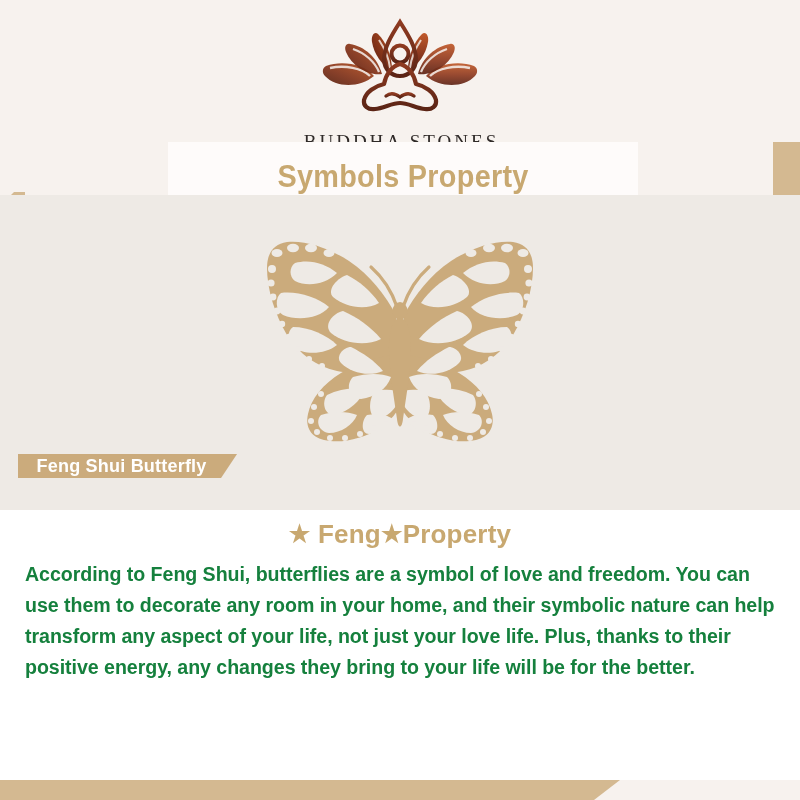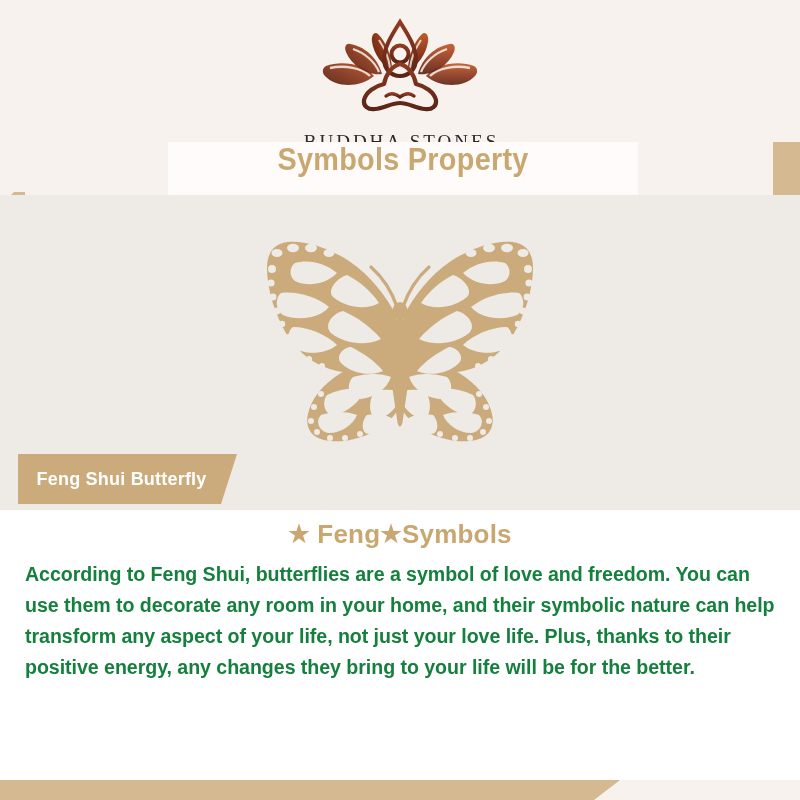--- a/index.html
+++ b/index.html
@@ -93,21 +93,21 @@
 
   
   .title-band {
     position: absolute;
     left: 168px;
     top: 142px;
     width: 470px;
     height: 53px;
     background: #fefbfa;
     display: flex;
-    align-items: flex-start;
+    align-items: flex-end;
     justify-content: center;
   }
   .title-text {
     font-size: 31px;
     font-weight: bold;
     color: #c8a870;
     letter-spacing: 0.3px;
     transform: scaleX(0.93);
     white-space: nowrap;
   }
@@ -127,21 +127,21 @@
     top: 28px;
     width: 800px;
     text-align: center;
   }
 
   
   .label-banner {
     position: absolute;
     left: 18px;
     top: 454px;
-    height: 50px;
+    height: 24px;
     padding: 0 26px 0 14px;
     background: #cbab7c;
     display: flex;
     align-items: center;
     clip-path: polygon(0 0, 100% 0, calc(100% - 16px) 100%, 0 100%);
   }
   .label-text {
     color: #ffffff;
     font-size: 19px;
     font-weight: bold;
@@ -381,17 +381,17 @@
         </g>
       </svg>
     </div>
   </div>
 
   <div class="label-banner">
     <span class="label-text">Feng Shui Butterfly</span>
   </div>
 
   <div class="content">
-    <p class="tagline"><span class="star">★</span><span> Feng</span><span class="star">★</span><span>Symbols</span></p>
+    <p class="tagline"><span class="star">★</span><span> Feng</span><span class="star">★</span><span>Property</span></p>
     <p class="body-copy">According to Feng Shui, butterflies are a symbol of love and freedom. You can use them to decorate any room in your home, and their symbolic nature can help transform any aspect of your life, not just your love life. Plus, thanks to their positive energy, any changes they bring to your life will be for the better.</p>
   </div>
 
 </div>
 
 </body></html>

